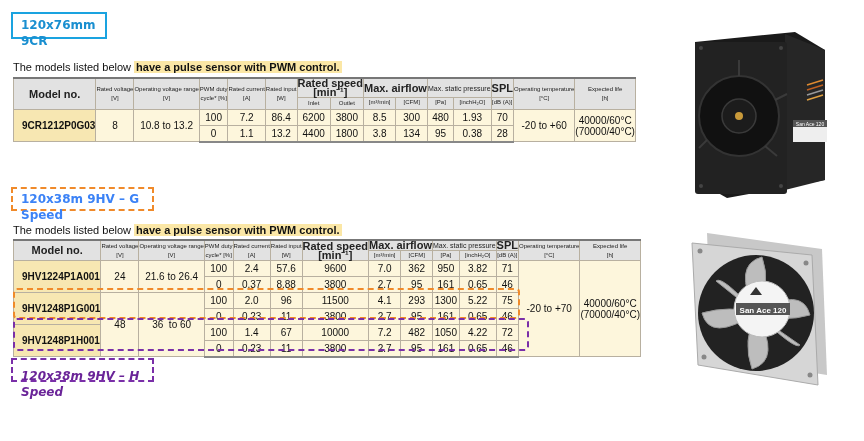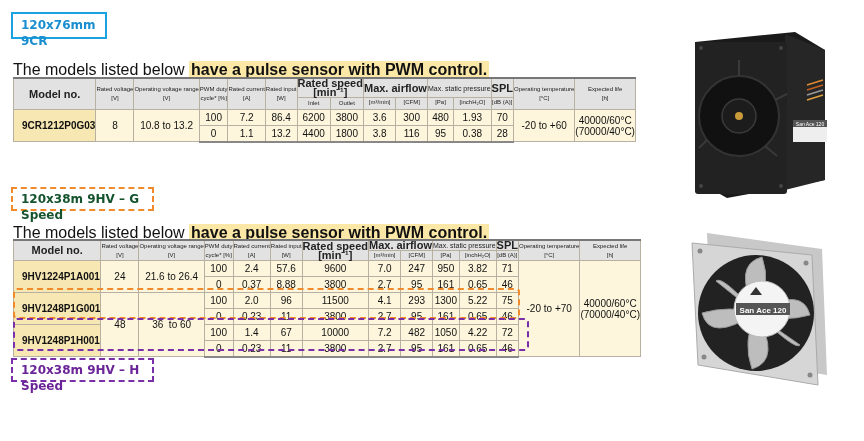--- a/index.html
+++ b/index.html
@@ -8,27 +8,27 @@
 
   .label-box {
     position: absolute;
     font-family: "DejaVu Sans", sans-serif;
     font-weight: bold;
     font-size: 12px;
     padding: 3px 8px;
     line-height: 16px;
   }
   .label-blue { left: 11px; top: 12px; width: 96px; height: 27px; border: 2px solid #1aa3e0; color: #1a8fd0; }
-  .label-orange { left: 11px; top: 187px; width: 143px; height: 24px; border: 2px dashed #f08a2a; color: #14532d; padding-top: 2px; }
-  .label-purple { left: 11px; top: 358px; width: 143px; height: 24px; border: 2px dashed #7a2fa8; color: #6a2498; padding-top: 2px; }
+  .label-orange { left: 11px; top: 187px; width: 143px; height: 24px; border: 2px dashed #f08a2a; color: #3b82f6; padding-top: 2px; }
+  .label-purple { left: 11px; top: 358px; width: 143px; height: 24px; border: 2px dashed #7a2fa8; color: #6a2498; padding-top: 8px; font-style: italic; }
 
   .intro {
     position: absolute;
     left: 13px;
-    font-size: 16px;
+    font-size: 11px;
     color: #111;
     white-space: nowrap;
   }
   .intro .hl { background: #fbe7a6; font-weight: bold; padding: 0 2px; }
   .intro1 { top: 61px; }
   .intro2 { top: 224px; }
 
   table.spec {
     position: absolute;
     left: 13px;
@@ -135,36 +135,36 @@
   <tr style="height:12px"></tr>
   <tr>
     <td rowspan="2" class="model">9CR1212P0G03</td>
     <td rowspan="2">8</td>
     <td rowspan="2">10.8 to 13.2</td>
     <td>100</td>
     <td>7.2</td>
     <td>86.4</td>
     <td>6200</td>
     <td>3800</td>
-    <td>3.6</td>
+    <td>8.5</td>
     <td>300</td>
     <td>480</td>
     <td>1.93</td>
     <td>70</td>
     <td rowspan="2">-20 to +60</td>
     <td rowspan="2" class="small"><span>40000/60°C</span><br><span>(70000/40°C)</span></td>
   </tr>
   <tr class="last">
     <td>0</td>
     <td>1.1</td>
     <td>13.2</td>
     <td>4400</td>
     <td>1800</td>
     <td>3.8</td>
-    <td>116</td>
+    <td>134</td>
     <td>95</td>
     <td>0.38</td>
     <td>28</td>
   </tr>
 </tbody>
   </table>
 
 <div class="label-box label-orange">120x38m 9HV – G Speed</div>
 
 <div class="intro intro2">
@@ -213,21 +213,21 @@
 
   <tr>
     <td rowspan="2" class="model">9HV1224P1A001</td>
     <td rowspan="2">24</td>
     <td rowspan="2">21.6 to 26.4</td>
     <td>100</td>
     <td>2.4</td>
     <td>57.6</td>
     <td>9600</td>
     <td>7.0</td>
-    <td>247</td>
+    <td>362</td>
     <td>950</td>
     <td>3.82</td>
     <td>71</td>
     <td rowspan="6">-20 to +70</td>
     <td rowspan="6" class="small"><span>40000/60°C</span><br><span>(70000/40°C)</span></td>
   </tr>
   <tr>
     <td>0</td>
     <td>0.37</td>
     <td>8.88</td>

